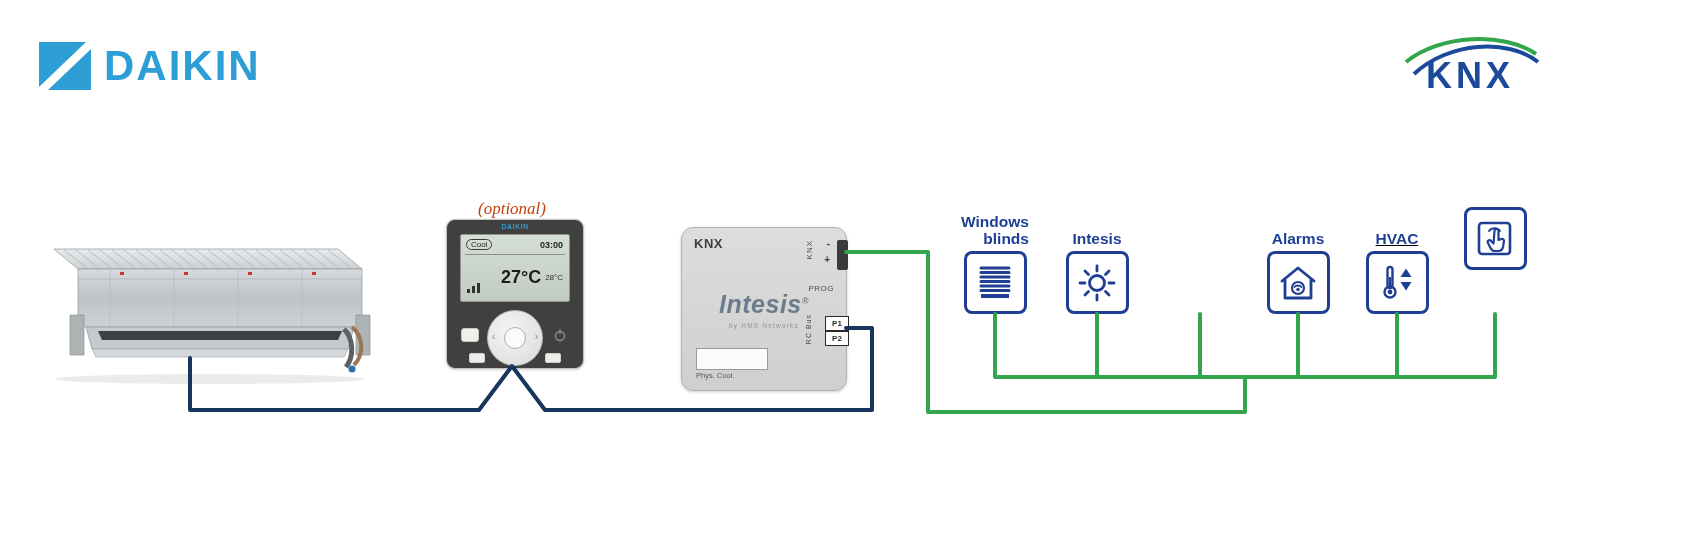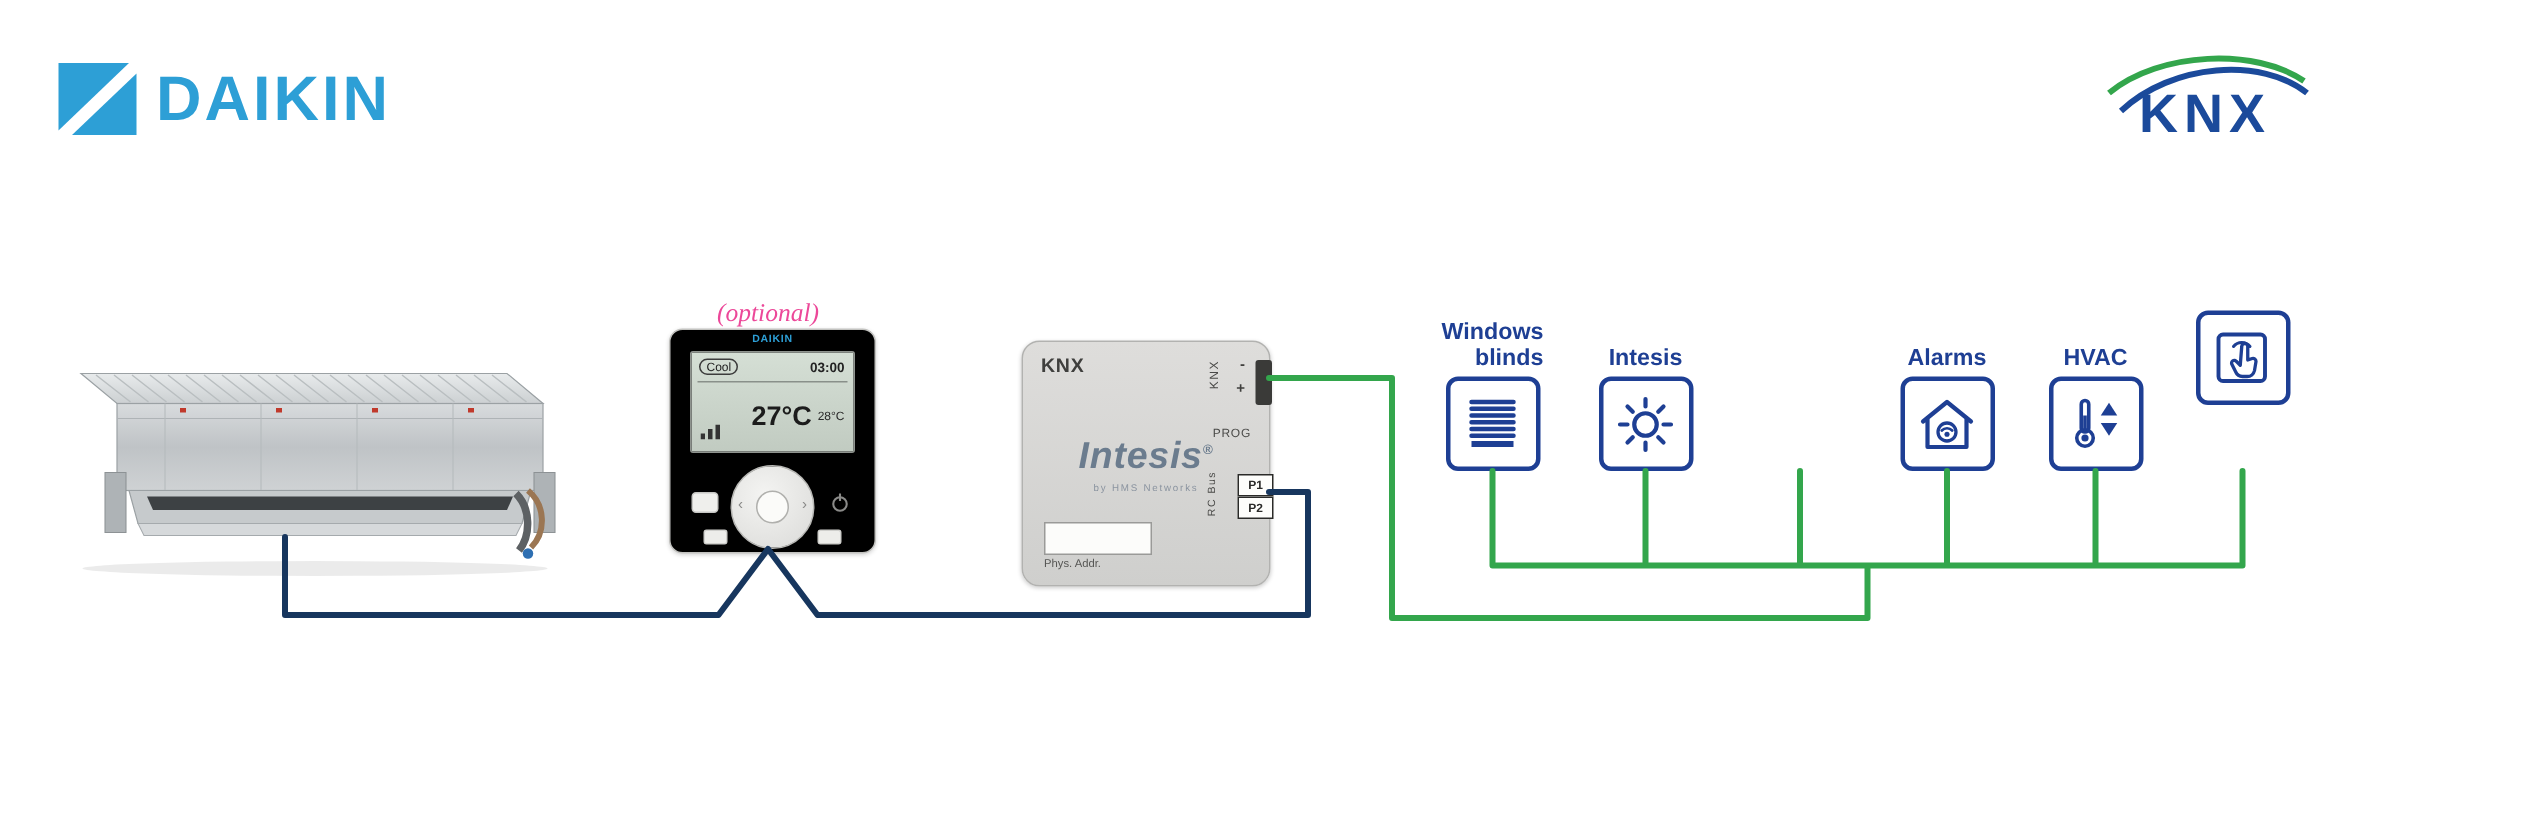--- a/index.html
+++ b/index.html
@@ -7,24 +7,24 @@
   #canvas{position:relative;width:1687px;height:554px;background:#ffffff;overflow:hidden;}
   .abs{position:absolute;}
 
   
   .daikin-logo{left:38px;top:40px;display:flex;align-items:center;gap:12px;}
   .daikin-word{font-size:42px;font-weight:bold;color:#2D9FD6;letter-spacing:2px;line-height:52px;}
   .knx-logo-svg{left:1400px;top:34px;}
 
   
   .optional{left:512px;top:199px;transform:translateX(-50%);font-family:"Liberation Serif",serif;
-    font-style:italic;font-size:17px;color:#ec4899;}
-
-  
-  .remote{left:446px;top:219px;width:136px;height:148px;background:#000000;border:1px solid #c2c2bf;
+    font-style:italic;font-size:17px;color:#c2410c;}
+
+  
+  .remote{left:446px;top:219px;width:136px;height:148px;background:#404040;border:1px solid #c2c2bf;
     border-radius:9px;box-shadow:0 1px 3px rgba(0,0,0,.18);}
   .remote-brand{top:3px;left:0;right:0;text-align:center;font-size:7px;font-weight:bold;color:#2D9FD6;letter-spacing:.5px;}
   .remote-screen{left:13px;top:14px;width:108px;height:66px;background:linear-gradient(#d5dfd5,#c1cbc1);
     border:1px solid #8f948f;border-radius:2px;}
   .mode-chip{left:5px;top:4px;border:1px solid #3c3c3c;border-radius:6px;padding:0 4px;font-size:8px;color:#222;}
   .screen-time{right:6px;top:5px;font-size:9px;font-weight:bold;color:#222;}
   .screen-divider{left:4px;right:4px;top:19px;border-top:1px solid #89908a;height:0;}
   .temp-main{left:40px;top:32px;font-size:18px;font-weight:bold;color:#1c1c1c;}
   .temp-sub{right:6px;top:38px;font-size:8px;color:#2a2a2a;}
   .dial{left:40px;top:90px;width:54px;height:54px;border-radius:50%;border:1px solid #b8b8b5;
@@ -148,21 +148,21 @@
     <div class="abs gw-sign" style="top:10px;">-</div>
     <div class="abs gw-sign" style="top:26px;">+</div>
     <div class="abs gw-vert" style="right:32px;top:12px;">KNX</div>
     <div class="abs gw-prog">PROG</div>
     <div class="abs gw-vert" style="right:34px;top:86px;font-size:7px;">RC Bus</div>
     <div class="abs gw-port" style="top:88px;">P1</div>
     <div class="abs gw-port" style="top:103px;">P2</div>
     <div class="abs gw-brand"><span>Intesis</span><sup>®</sup></div>
     <div class="abs gw-brand-sub">by HMS Networks</div>
     <div class="abs gw-sticker"></div>
-    <div class="abs gw-phys">Phys. Addr.</div>
+    <div class="abs gw-phys">Phys. Cool.</div>
   </div>
 
   <div class="abs device" style="left:995px;">
     <div class="device-label">Windows
 blinds</div>
     <div class="device-box">
       <svg width="42" height="42" viewBox="0 0 42 42">
         <path d="M7,6 H35 M7,10.5 H35 M7,15 H35 M7,19.5 H35 M7,24 H35 M7,28.5 H35" stroke="#1E3F94" stroke-width="3" fill="none" stroke-linecap="round"></path>
         <rect x="7" y="32" width="28" height="4" fill="#1E3F94"></rect>
       </svg>
@@ -185,21 +185,21 @@
     <div class="device-box">
       <svg width="42" height="42" viewBox="0 0 42 42">
         <path d="M5,19 L21,6 L37,19 M8,17 V36 H34 V17" stroke="#1E3F94" stroke-width="2.8" fill="none" stroke-linejoin="round" stroke-linecap="round"></path>
         <circle cx="21" cy="26" r="6" stroke="#1E3F94" stroke-width="2.2" fill="none"></circle>
         <path d="M17.5,25 a4.8,4.8 0 0 1 7,0" stroke="#1E3F94" stroke-width="1.8" fill="none" stroke-linecap="round"></path>
         <circle cx="21" cy="27.5" r="1.7" fill="#1E3F94"></circle>
       </svg>
     </div>
   </div>
 
-  <div class="abs device" style="left:1397px;">
+  <div class="abs device" style="left:1397px;text-decoration:underline;">
     <div class="device-label">HVAC</div>
     <div class="device-box">
       <svg width="42" height="42" viewBox="0 0 42 42">
         <rect x="11.5" y="5" width="5" height="21" rx="2.5" stroke="#1E3F94" stroke-width="2.4" fill="none"></rect>
         <circle cx="14" cy="30" r="5.5" stroke="#1E3F94" stroke-width="2.4" fill="none"></circle>
         <path d="M14,15 V26" stroke="#1E3F94" stroke-width="2.4"></path>
         <circle cx="14" cy="30" r="2.4" fill="#1E3F94"></circle>
         <polygon points="30,6.5 24.5,15 35.5,15" fill="#1E3F94"></polygon>
         <polygon points="24.5,20 35.5,20 30,28.5" fill="#1E3F94"></polygon>
       </svg>

